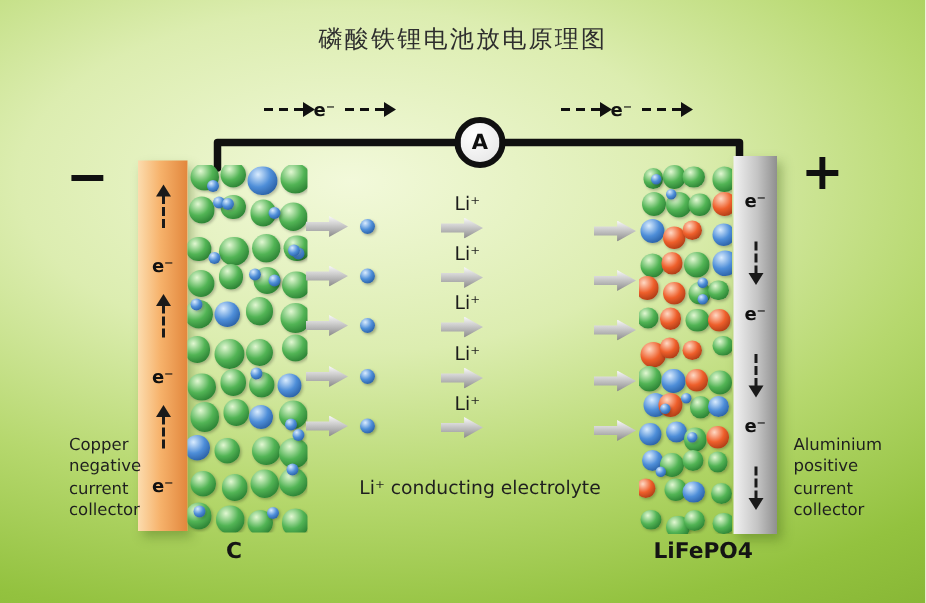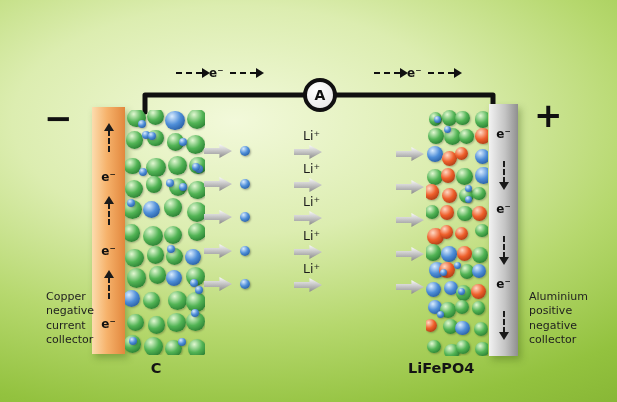--- a/index.html
+++ b/index.html
@@ -52,30 +52,31 @@
   .abs{position:absolute}
   .ion-row{position:absolute;display:flex;align-items:center;gap:8px}
   .ion-dot{width:10px;height:10px;border-radius:50%;
     background:radial-gradient(circle at 35% 28%,#d9ecff 0%,#4e8ed8 45%,#1c4f92 92%);
     box-shadow:1px 1px 2px rgba(0,0,0,.3)}
   .li-label{position:absolute;font-size:12.5px;color:#1d1d1d}
   .electrolyte-caption{position:absolute;left:222px;top:317px;width:196px;text-align:center;
     font-size:12.5px;color:#1f1f1f}
   .material-label{position:absolute;font-weight:bold;font-size:14.5px;color:#141414}
   .mat-label-c{left:126px;top:360px;width:60px;text-align:center}
-  .mat-label-lfp{left:408px;top:360px;width:78px;text-align:left}
+  .mat-label-lfp{left:424px;top:360px;width:78px;text-align:right}
   .caption{position:absolute;font-size:11px;line-height:1.3;color:#1f1f1f;white-space:pre-line}
   .caption-left{left:46px;top:290px;width:62px}
   .caption-right{left:529px;top:290px;width:84px}
 </style>
 </head>
 <body>
 
 <div class="stage">
 
+  <div class="title">磷酸铁锂电池放电原理图</div>
 
   <svg class="wire-svg" width="617" height="402" viewBox="0 0 617 402">
     <path d="M145,112 L145,95 L493,95 L493,106" stroke="#101010" stroke-width="5" fill="none" stroke-linejoin="round" stroke-linecap="round"></path>
   </svg>
 
   <div class="eflow" style="left:176px;top:66px">
     <span class="dash-arrow"></span>
     <span class="e-label">e⁻</span>
     <span class="dash-arrow"></span>
   </div>
@@ -267,26 +268,27 @@
   <span class="garrow abs" style="left:294px;top:211px"></span>
   <span class="garrow abs" style="left:294px;top:245px"></span>
   <span class="garrow abs" style="left:294px;top:278px"></span>
 
   <span class="garrow abs" style="left:396px;top:147px"></span>
   <span class="garrow abs" style="left:396px;top:180px"></span>
   <span class="garrow abs" style="left:396px;top:213px"></span>
   <span class="garrow abs" style="left:396px;top:247px"></span>
   <span class="garrow abs" style="left:396px;top:280px"></span>
 
+  <div class="electrolyte-caption">Li⁺ conducting electrolyte</div>
 
   <div class="material-label mat-label-c">C</div>
   <div class="material-label mat-label-lfp">LiFePO4</div>
 
   <div class="caption caption-left">Copper
 negative
 current
 collector</div>
   <div class="caption caption-right">Aluminium
 positive
-negative
+current
 collector</div>
 
 </div>
 
 </body></html>

